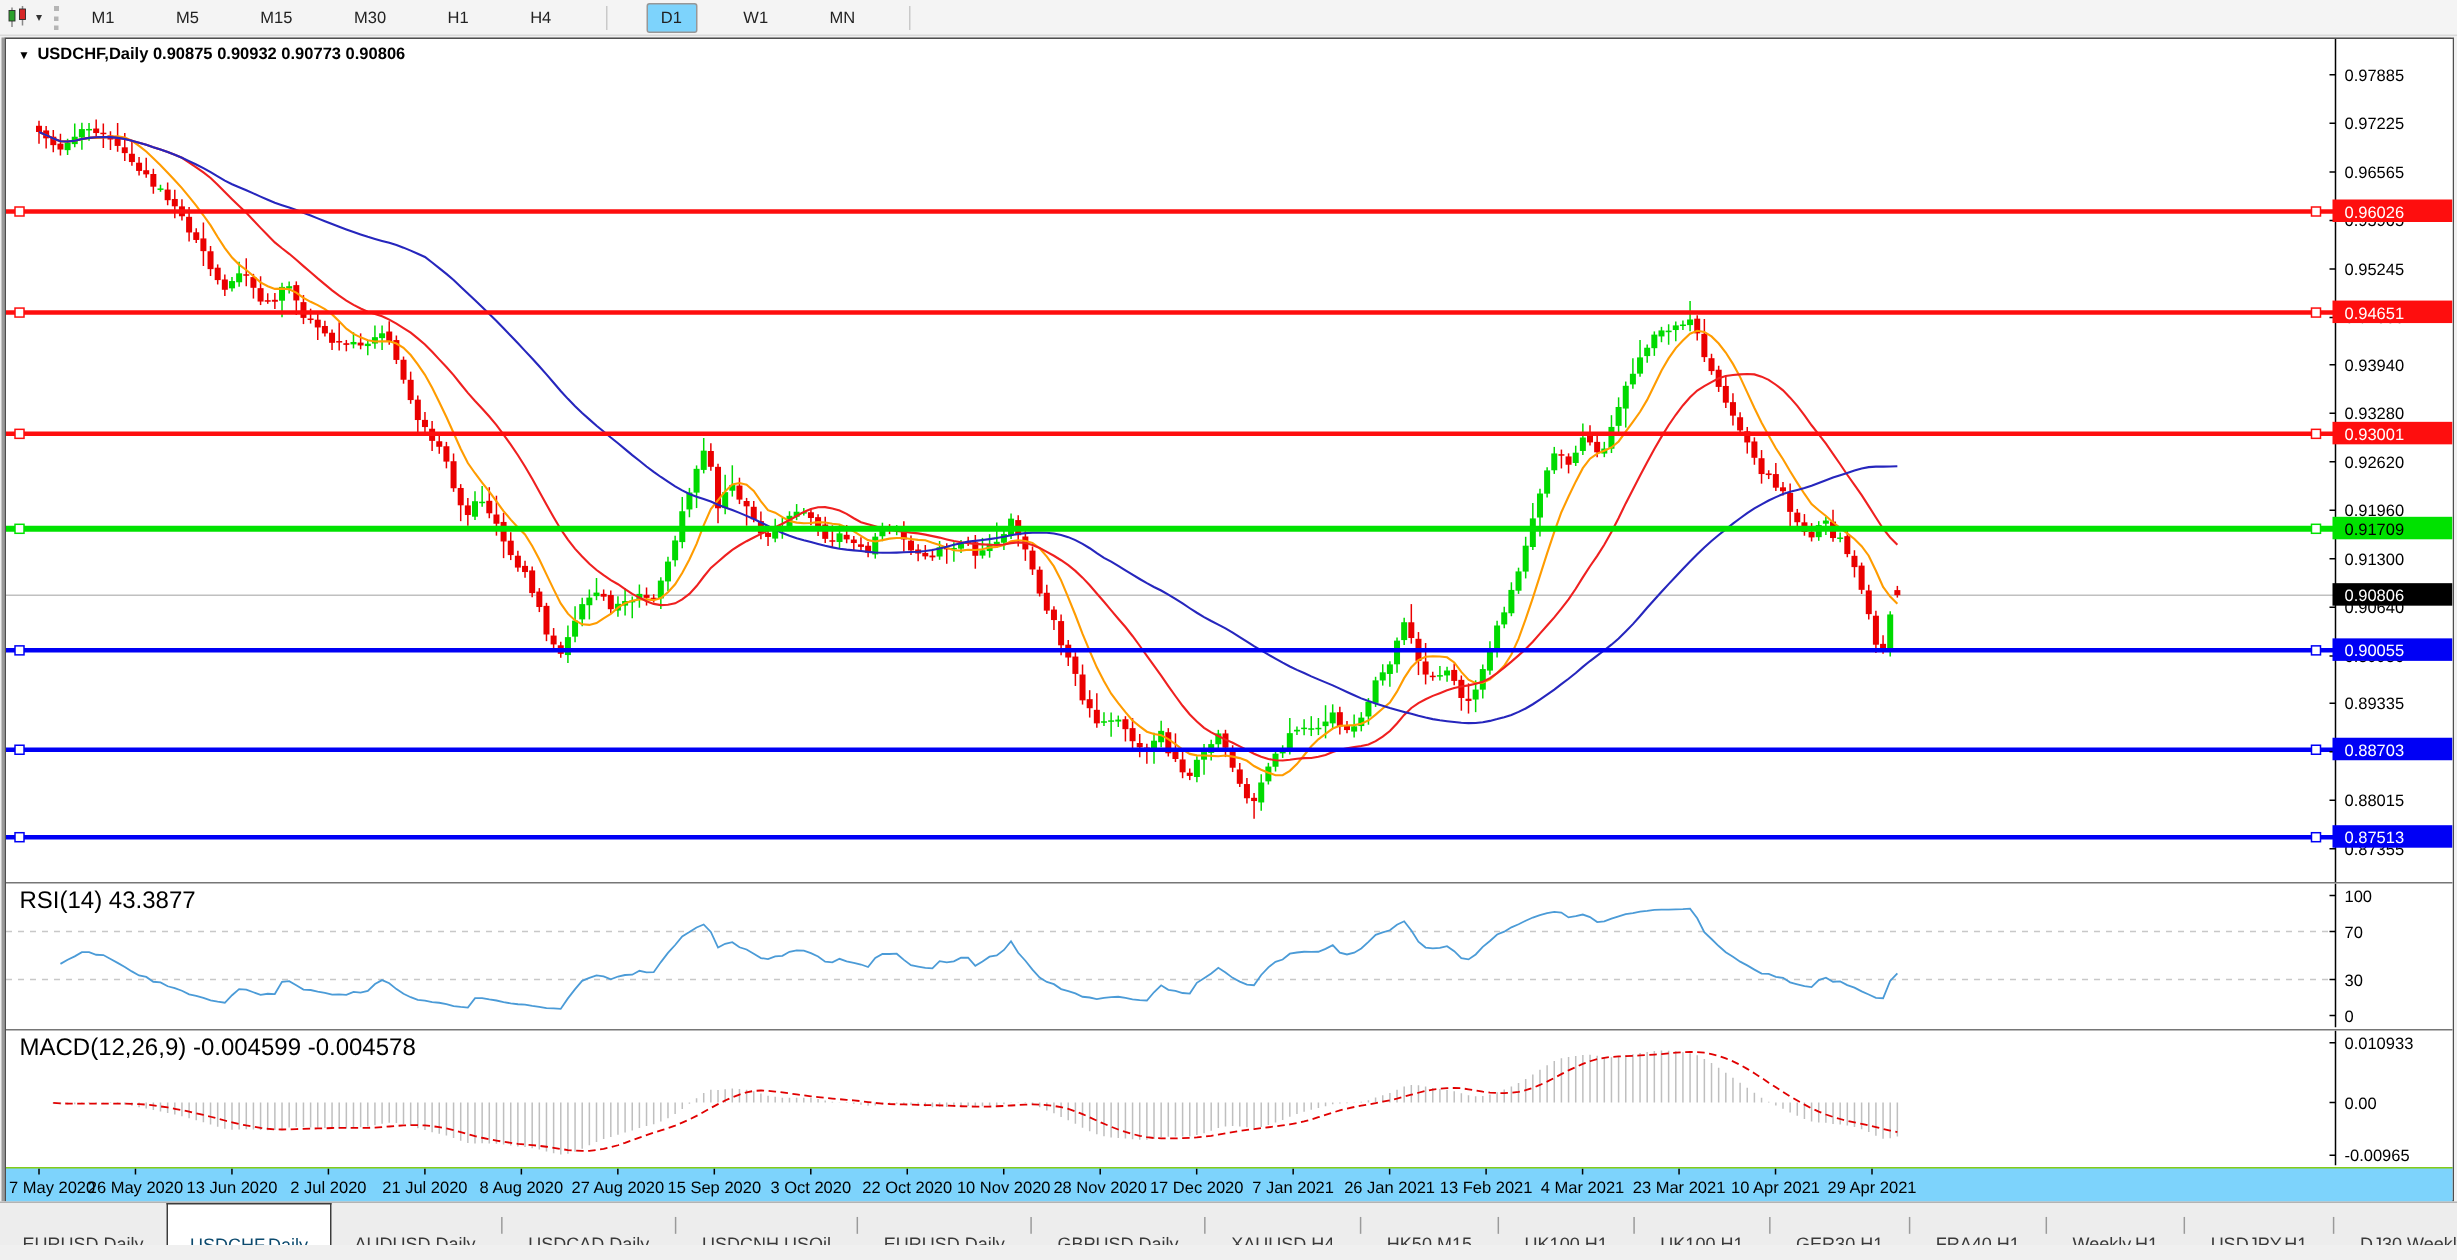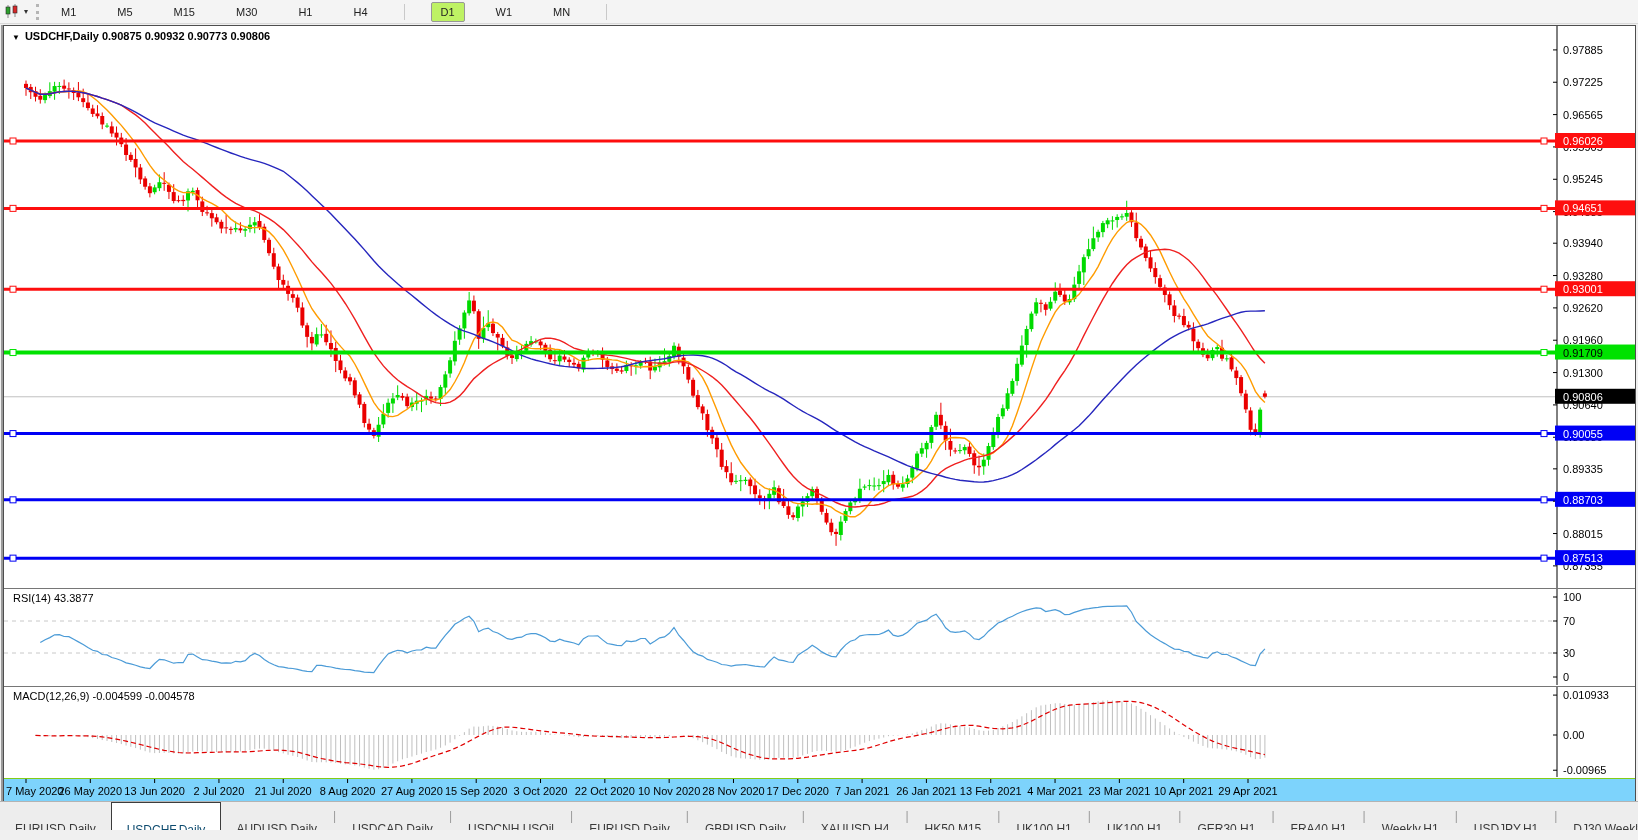--- a/index.html
+++ b/index.html
@@ -4,26 +4,26 @@
 <style>
   html,body{margin:0;padding:0;}
   body{width:1638px;height:840px;background:#f0f0f0;font-family:"Liberation Sans",sans-serif;overflow:hidden;position:relative;}
   
   .toolbar{position:absolute;left:0;top:0;width:1638px;height:24px;background:#f4f4f4;border-bottom:1px solid #d9d9d9;display:flex;align-items:center;box-sizing:border-box;padding-left:4px;}
   .tool-icon{display:flex;align-items:center;margin-right:2px;}
   .dd-arrow{font-size:8px;color:#333;margin:0 4px 0 2px;}
   .grip{width:3px;height:16px;border-left:3px dotted #b5b5b5;margin:0 8px 0 4px;}
   .vsep{width:1px;height:16px;background:#c9c9c9;margin:0 6px;}
   .tf-btn{font-size:11px;color:#222;padding:3px 9px;margin:0 1px;border:1px solid transparent;border-radius:2px;cursor:default;}
-  .tf-btn.active{background:#bef264;border-color:#979797;}
+  .tf-btn.active{background:#7dd3fc;border-color:#979797;}
   
   .chart-window{position:absolute;left:3px;top:25px;width:1633px;height:776px;background:#fff;border:1px solid #4e4e4e;box-sizing:border-box;box-shadow:-2px 0 0 #9a9a9a;}
   .pane{position:relative;background:#fff;}
   .pane + .pane{border-top:1px solid #767676;}
-  .pane-label{position:absolute;left:9px;top:3px;font-size:11px;color:#000;white-space:pre;}
+  .pane-label{position:absolute;left:9px;top:3px;font-size:16px;color:#000;white-space:pre;}
   .chart-title{position:absolute;left:8px;top:4px;font-size:11px;font-weight:700;color:#000;}
   .chart-title .tri{font-size:8px;margin-right:5px;}
   .date-axis{position:relative;border-top:1px solid #84cc16;background:#7dd3fc;text-decoration:underline;}
   svg{display:block;}
   
   .tabs{position:absolute;left:0;top:801px;width:1638px;height:29px;background:#ededed;border-top:1px solid #b3b3b3;display:flex;align-items:stretch;box-sizing:border-box;font-size:12px;color:#3a3a3a;}
   .tab{padding:20px 15px 5px 15px;white-space:nowrap;cursor:default;}
   .tab.active{background:#fff;border:1px solid #3c3c3c;border-bottom:none;color:#0c4a6e;margin-top:0;}
   .tab-sep{align-self:center;color:#9a9a9a;padding:0 1px;}
   .bottom-strip{position:absolute;left:0;top:830px;width:1638px;height:10px;background:#f0f0f0;}

